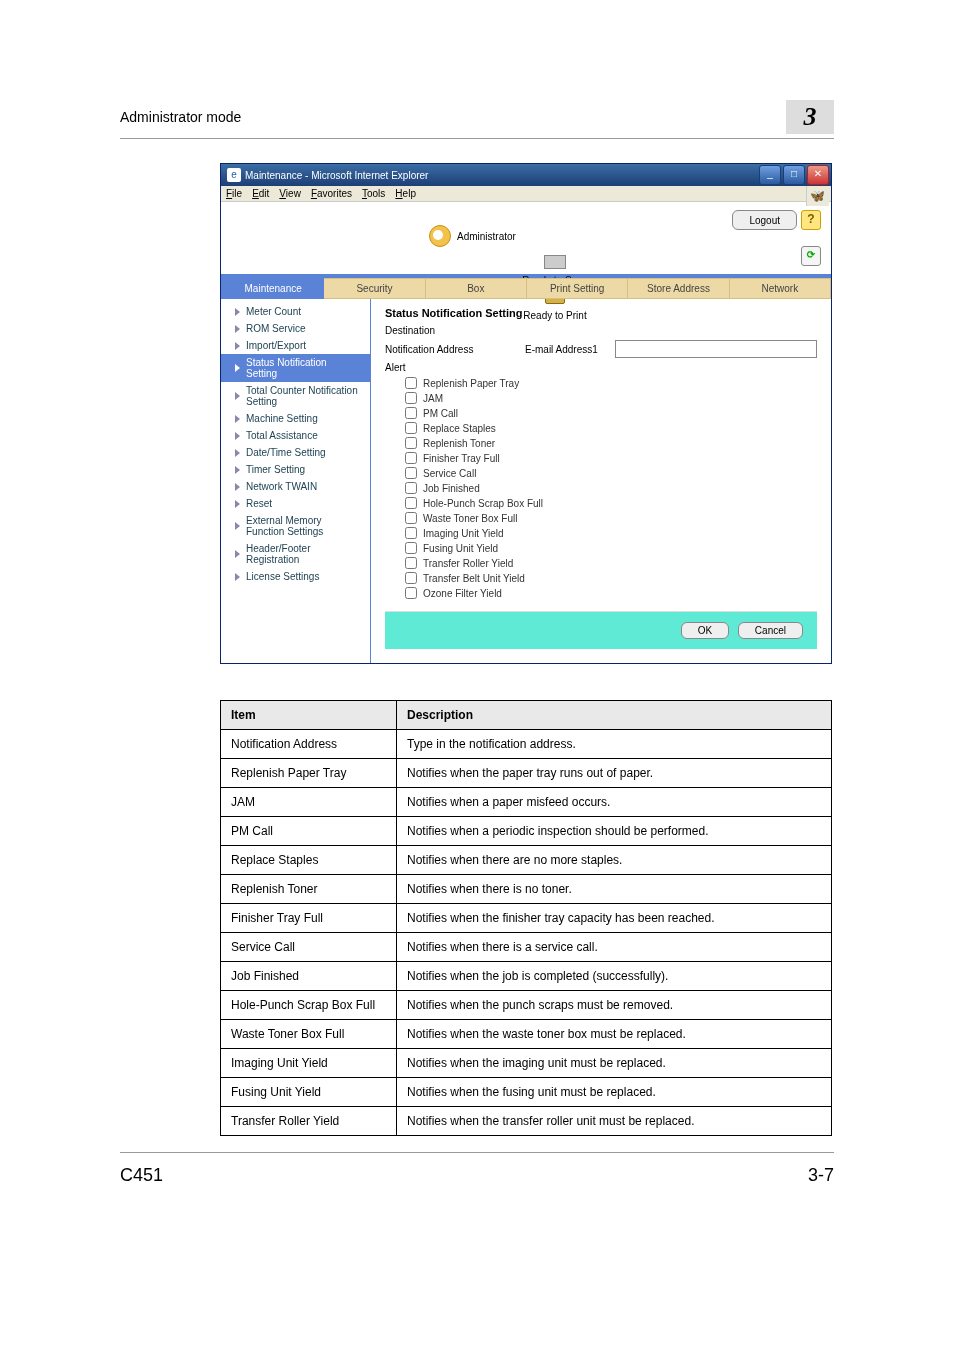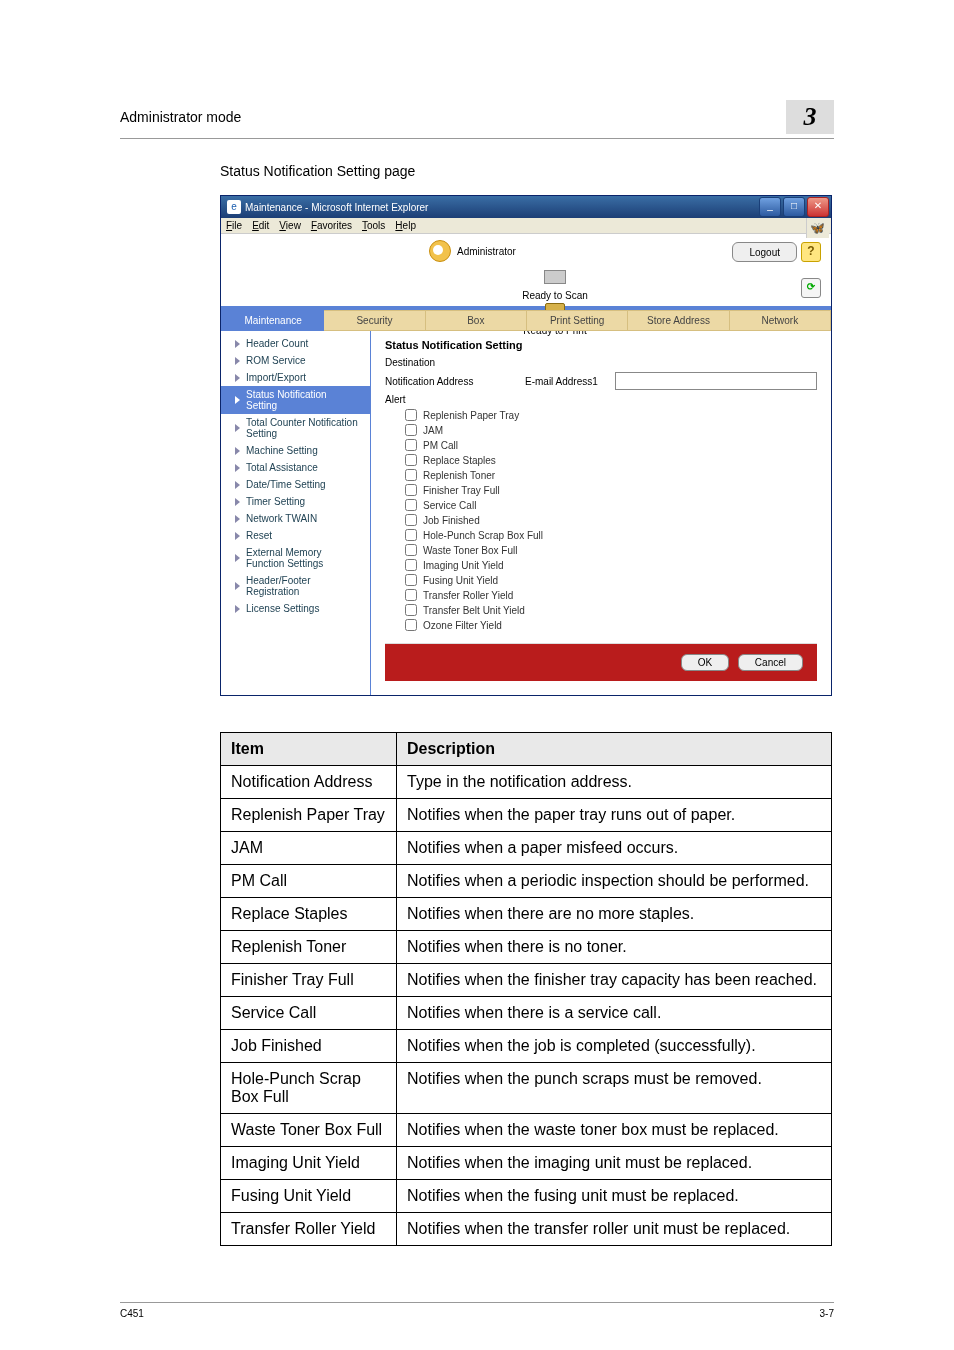--- a/index.html
+++ b/index.html
@@ -106,21 +106,21 @@
   .app-header {
     height:72px;
     display:flex;
     border-bottom:4px solid #5a82d6;
   }
   .brand {
     width:198px;
   }
   .status-col {
     flex:1;
-    padding:6px 10px;
+    padding:23px 10px;
   }
   .adminline {
     display:flex; align-items:center; gap:6px; margin-bottom:8px;
   }
   .person-ic {
     width:20px;height:20px;border-radius:50%;
     background:#f2c24b; border:1px solid #c98f10;
     position:relative;
   }
   .person-ic::after{
@@ -184,61 +184,60 @@
   .row { display:flex; align-items:center; font-size:10px; margin-bottom:4px;}
   .row .lbl { width:140px; }
   .email-input {
     width:200px; height:16px; border:1px solid #888; background:#fff;
   }
   .alertlist { margin-left:20px; margin-top:4px;}
   .cb { display:flex; align-items:center; gap:6px; font-size:10px; margin:3px 0; color:#333;}
   .cb input { margin:0; width:12px;height:12px;}
   .footer-btns {
     border-top:1px solid #ddd; margin-top:12px; padding:10px 14px; text-align:right;
-    background:#b91c1c;
+    background:#5eead4;
   }
   .footer-btns button { margin-left:6px; }
 
   
   .desc-table {
     width: 612px;
     margin-left:100px;
     border-collapse: collapse;
-    font-size:16px;
+    font-size:12px;
   }
   .desc-table th, .desc-table td {
     border:1px solid #000;
     padding:7px 10px;
     text-align:left;
     vertical-align:top;
   }
   .desc-table th {
     background:#e9e9e9;
     font-weight:bold;
   }
   .desc-table td:first-child { width:155px; }
 
   .footer {
     display:flex; justify-content:space-between;
     border-top:1px solid #999;
-    margin-top:56px; padding-top:5px;
-    font-size:10px;
+    margin-top:16px; padding-top:12px;
+    font-size:18px;
   }
 </style>
 </head>
 <body>
 
 <div class="page">
 
   <div class="runner">
     <div class="runner-title">Administrator mode</div>
     <div class="chapno">3</div>
   </div>
 
-  <div class="subhead">Status Notification Setting page</div>
 
   <div class="shot-wrap">
     <div class="win">
       <div class="titlebar">
         <div class="titlebar-left">
           <div class="ie-icon">e</div>
           <div>Maintenance - Microsoft Internet Explorer</div>
         </div>
         <div class="winbtns">
           <div class="winbtn">_</div>
@@ -285,21 +284,21 @@
           <div class="tab">Security</div>
           <div class="tab">Box</div>
           <div class="tab">Print Setting</div>
           <div class="tab">Store Address</div>
           <div class="tab">Network</div>
         </div>
         <div class="body">
           <div class="sidebar" id="sidebar">
               <div class="side-item">
                 <div class="arr"></div>
-                <span>Header Count</span>
+                <span>Meter Count</span>
               </div>
               <div class="side-item">
                 <div class="arr"></div>
                 <span>ROM Service</span>
               </div>
               <div class="side-item">
                 <div class="arr"></div>
                 <span>Import/Export</span>
               </div>
               <div class="side-item active">

